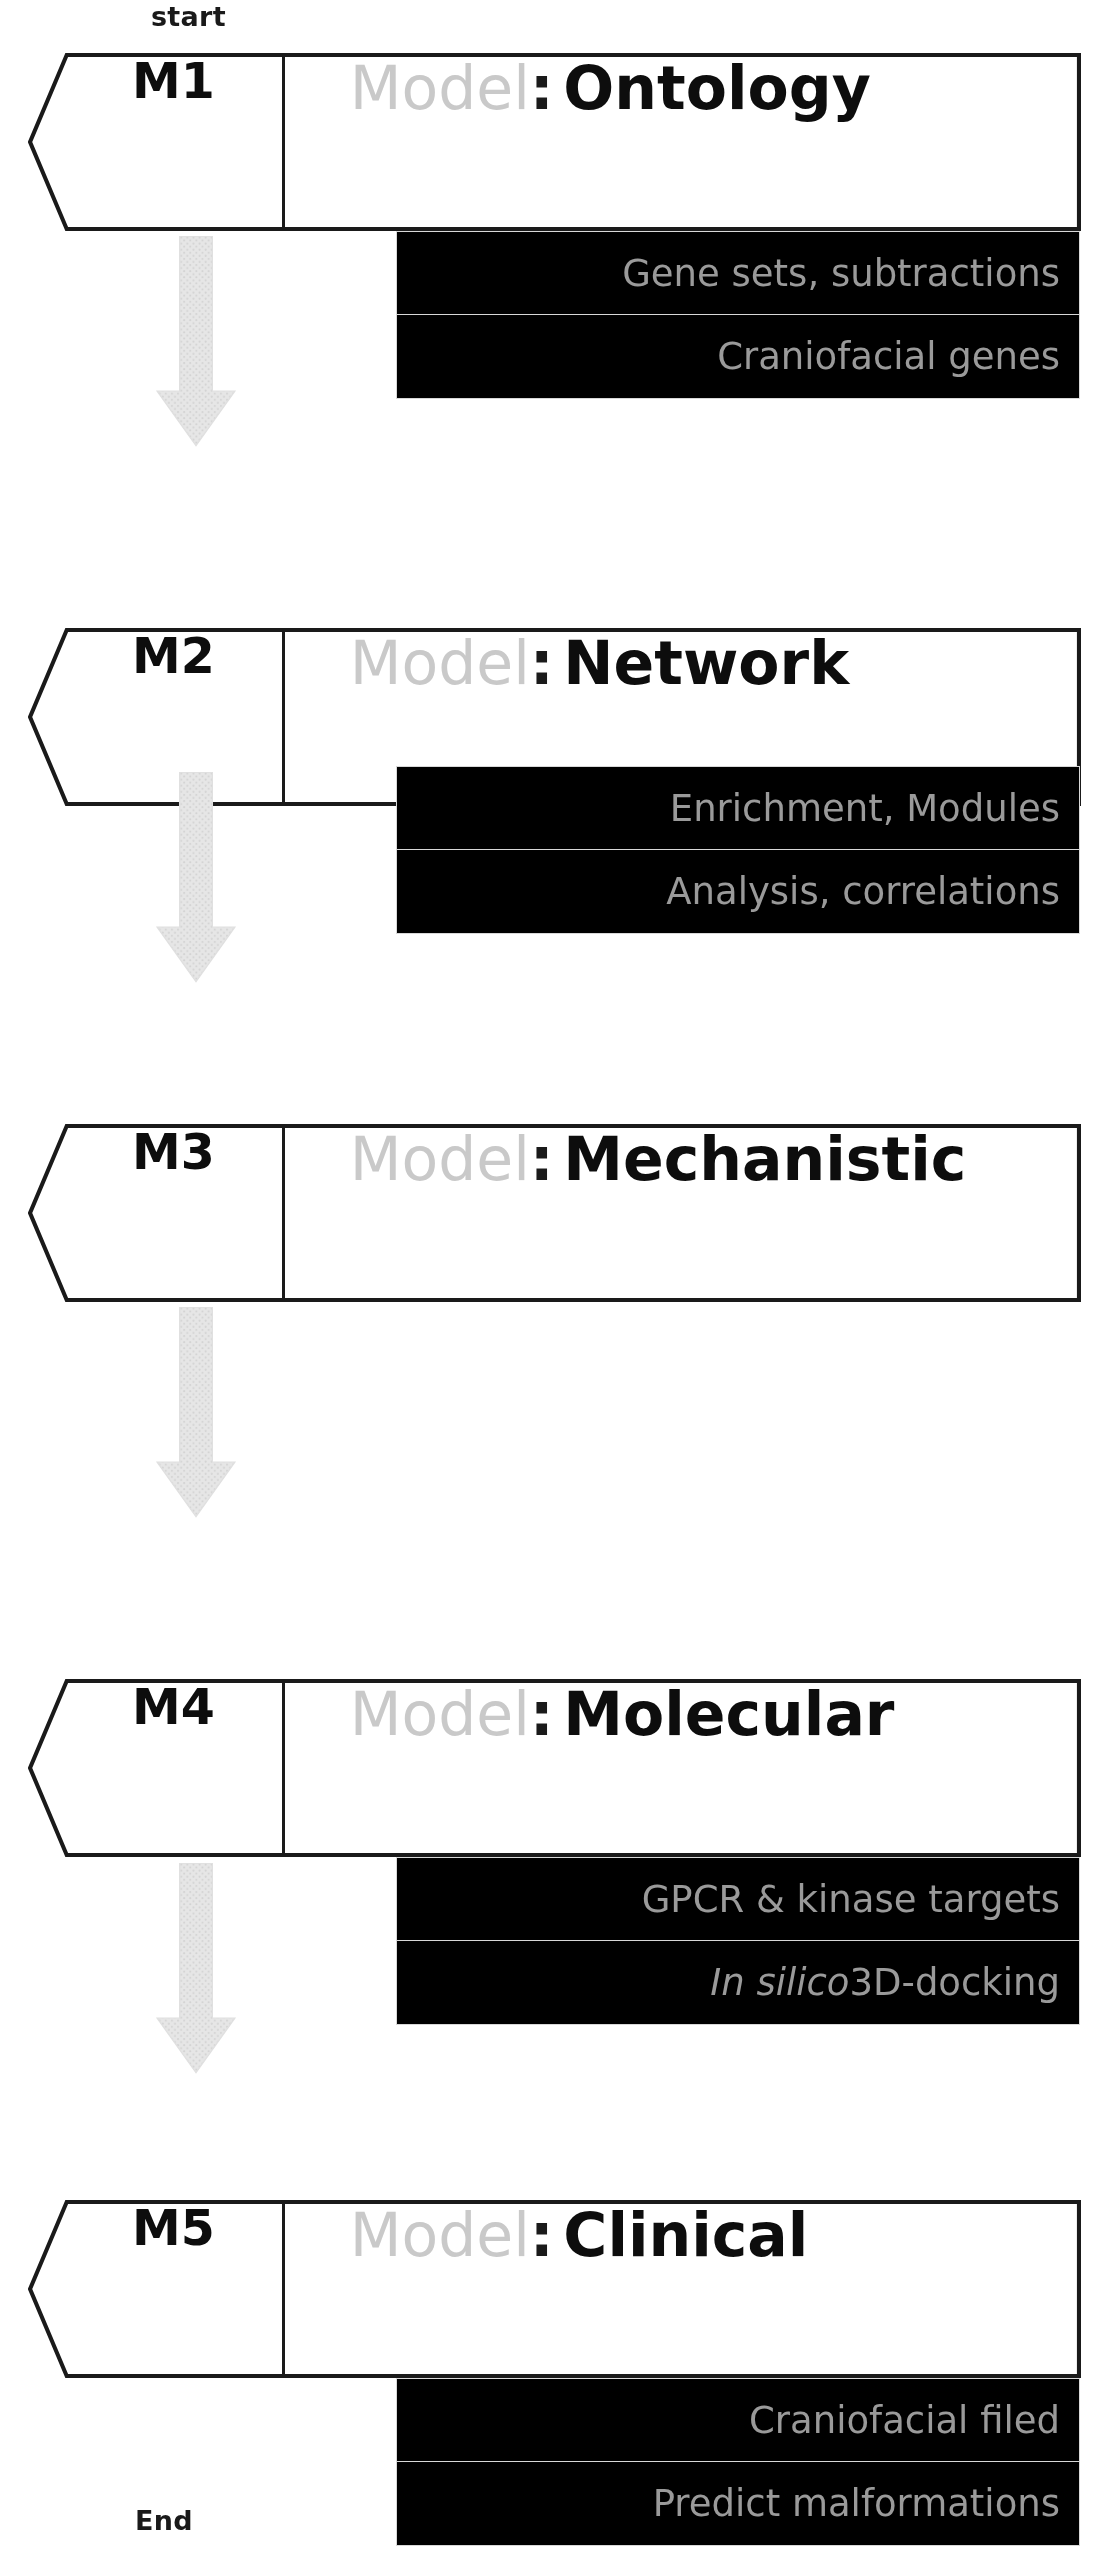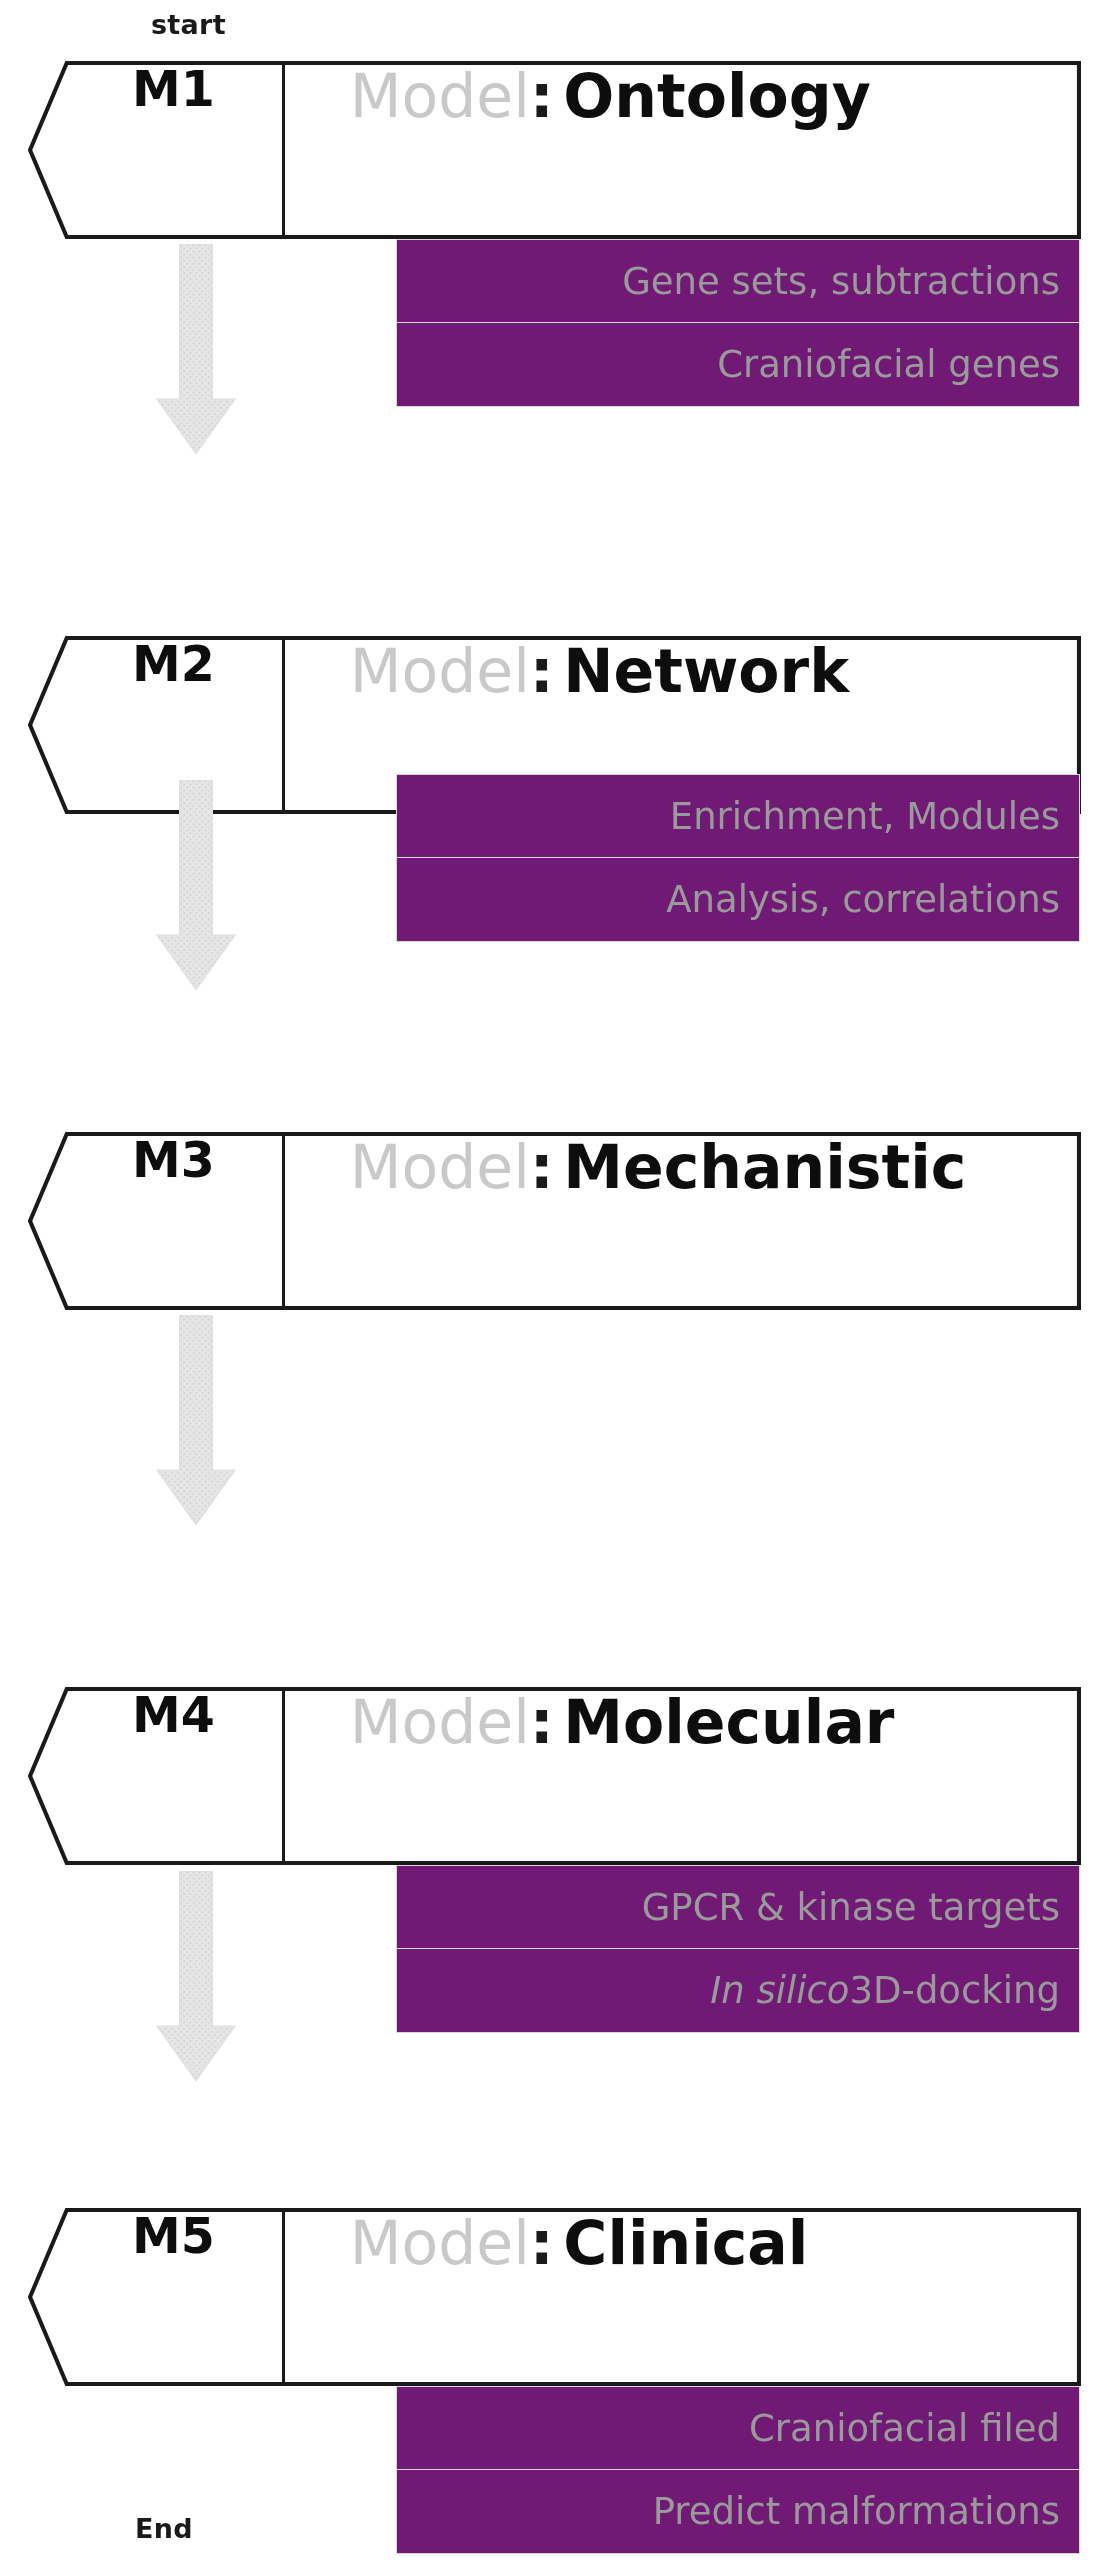--- a/index.html
+++ b/index.html
@@ -1,21 +1,21 @@
 <!DOCTYPE html>
 <html style="font-size:11px"><head>
 <meta charset="utf-8">
 <style>
   html,body{margin:0;padding:0;background:#ffffff;}
   body{
     width:1100px;height:2576px;position:relative;overflow:hidden;
     font-family:"DejaVu Sans","Liberation Sans",sans-serif;
     -webkit-font-smoothing:antialiased;
   }
-  #stage{position:absolute;left:0;top:8px;width:1100px;height:2168px;}
+  #stage{position:absolute;left:0;top:0;width:1100px;height:2168px;}
 
   
   .edge-caption{
     position:absolute;
     font-weight:700;
     color:#1a1a1a;
     font-size:27px;
     letter-spacing:0.3px;
     white-space:nowrap;
   }
@@ -71,21 +71,21 @@
   .detail-row{
     box-sizing:border-box;
     height:84px;
     border:1.4px solid #d8d8d8;
     border-top:none;
     display:flex;align-items:center;justify-content:flex-end;
     padding-right:19px;
     font-size:37px;
     color:#9a9a9a;
     white-space:nowrap;
-    background:#701a75;
+    background:#000000;
   }
   .detail-row.first{border-top:1.4px solid #d8d8d8;}
   .detail-row .em{font-style:italic;}
 
   
   .flow-arrow{position:absolute;left:155px;display:block;}
 </style>
 </head>
 <body>
 

